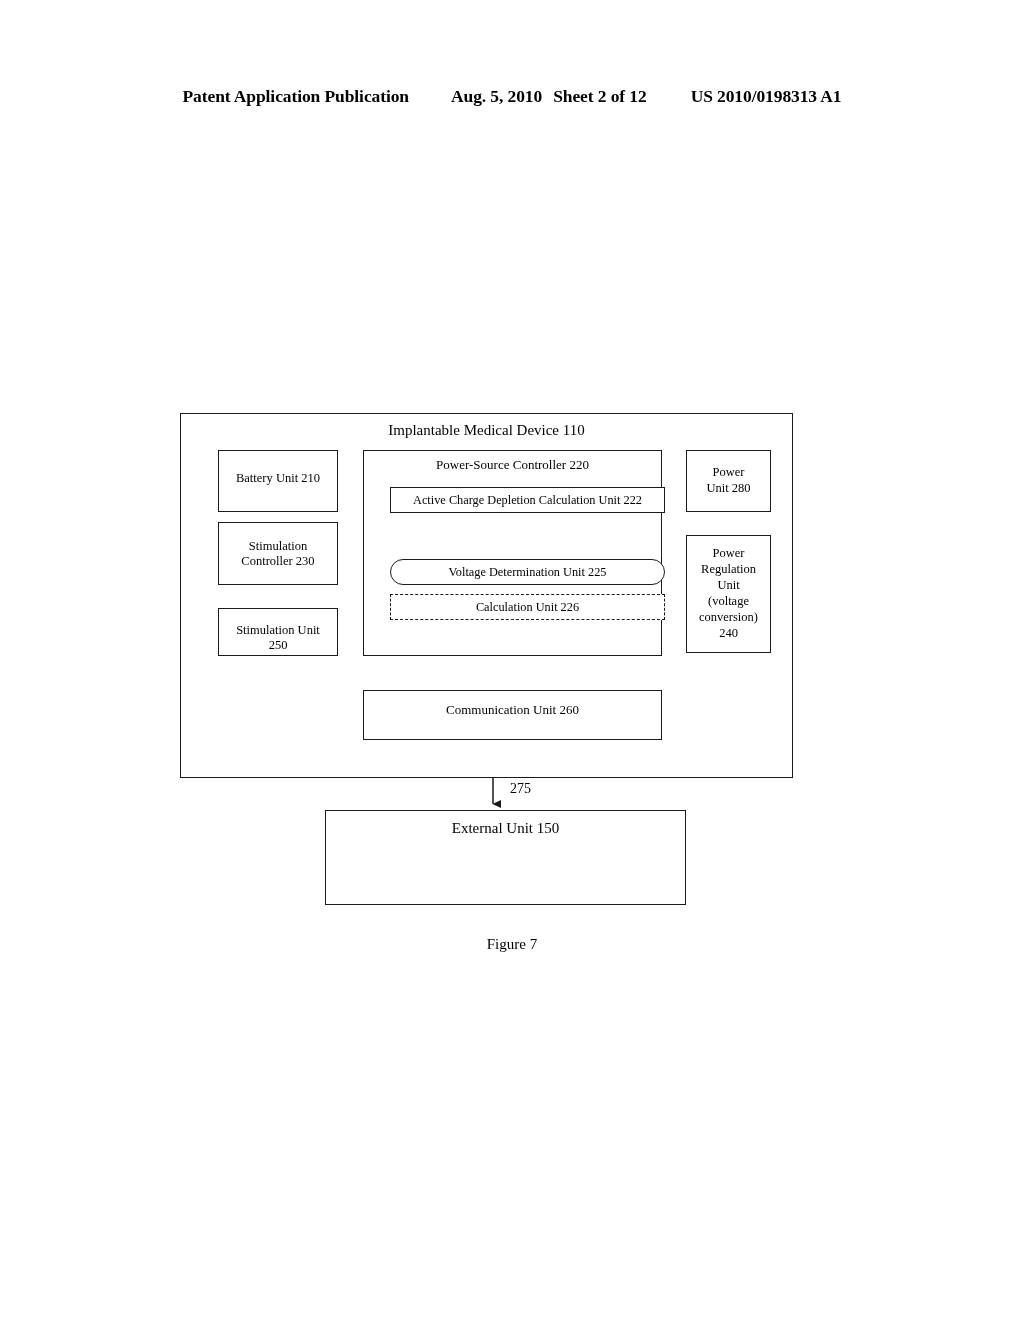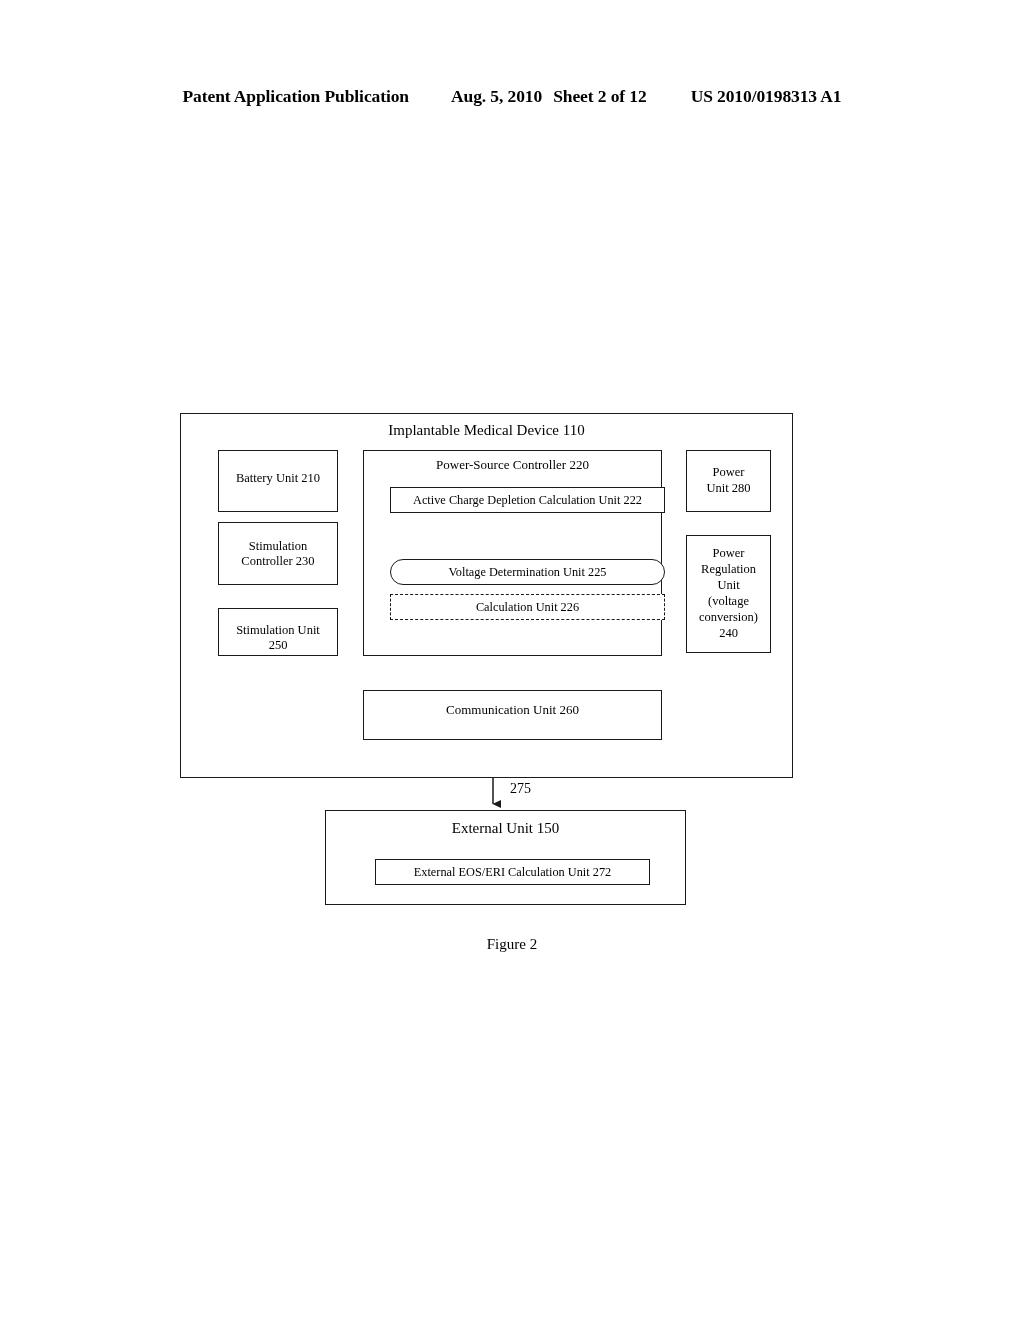--- a/index.html
+++ b/index.html
@@ -297,17 +297,16 @@
     <div class="right-box-text" style="top:90px">240</div>
   </div>
 
   <div class="bx" id="comm-unit"></div>
   <div id="comm-unit-text">Communication Unit 260</div>
 
   <div id="label-275">275</div>
 
   <div class="bx" id="external-unit"></div>
   <div id="external-unit-title">External Unit 150</div>
-  <div id="sub-272">External EOS/ERI Calculation Unit 272</div>
-
-  <div id="figure-caption">Figure 2</div>
+
+  <div id="figure-caption">Figure 7</div>
 
 </div>
 
 </body></html>

